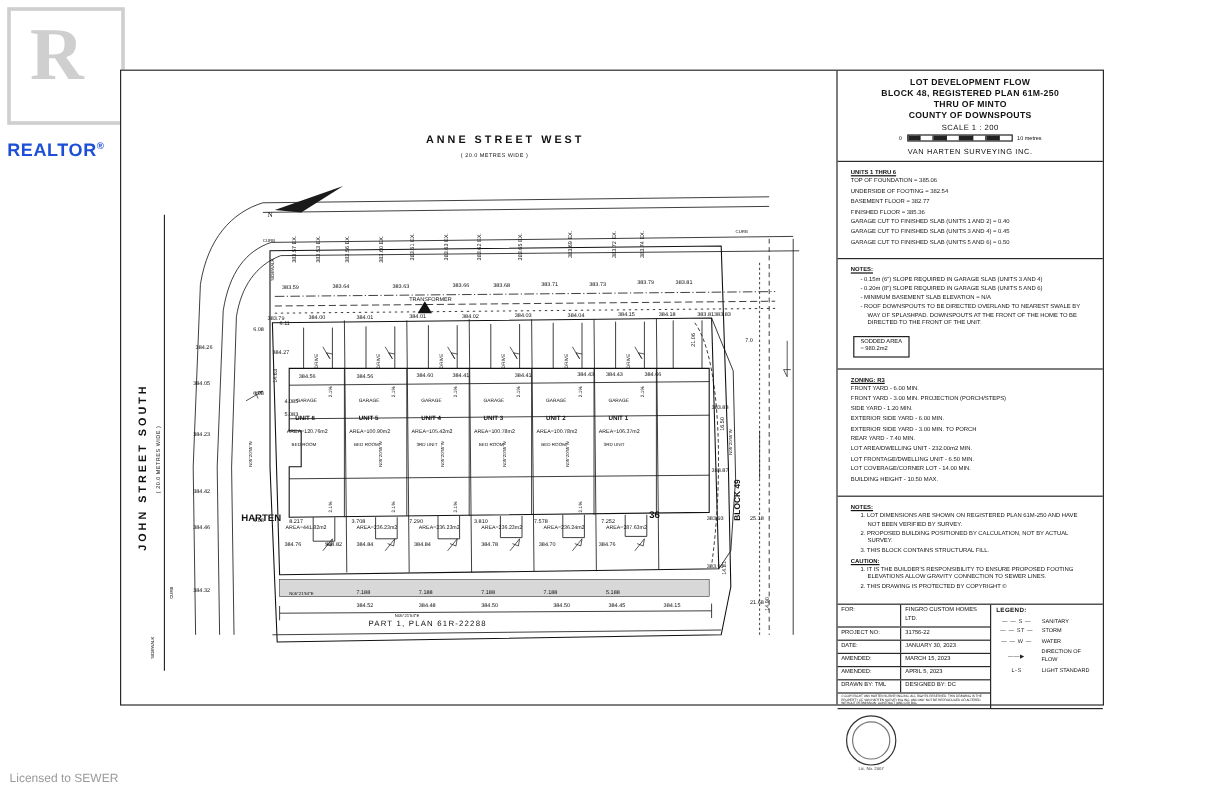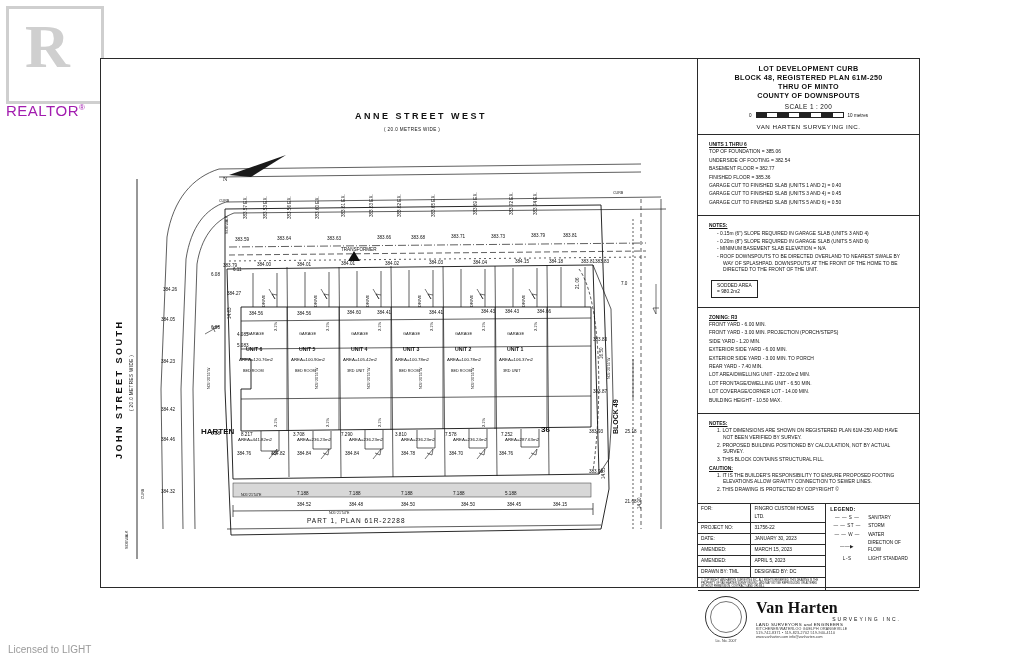--- a/index.html
+++ b/index.html
@@ -2,21 +2,21 @@
 <html><head>
 <meta charset="utf-8">
 <style>
   html,body{margin:0;padding:0;background:#ffffff;}
   body{width:1024px;height:661px;position:relative;overflow:hidden;font-family:"Liberation Sans",sans-serif;color:#111;}
 
   
   #realtor-mark{position:absolute;left:6px;top:6px;width:120px;height:120px;}
   #realtor-mark .box{width:92px;height:92px;border:3px solid #cfcfcf;position:relative;}
   #realtor-mark .r{position:absolute;left:16px;top:6px;font-size:62px;line-height:62px;color:#cfcfcf;font-family:"Liberation Serif",serif;font-weight:bold;}
-  #realtor-mark .word{position:absolute;left:0;top:96px;font-size:15px;letter-spacing:.5px;color:#a21caf;font-weight:normal;}
+  #realtor-mark .word{position:absolute;left:0;top:111px;font-size:15px;letter-spacing:.5px;color:#1d4ed8;font-weight:bold;}
   #realtor-mark .word sup{font-size:8px;}
 
   #license{position:absolute;left:8px;bottom:6px;font-size:10px;color:#9a9a9a;}
 
   
   #sheet{position:absolute;left:100px;top:58px;width:818px;height:528px;border:1px solid #2a2a2a;background:#fff;}
 
   
   #titleblock{position:absolute;right:0;top:0;width:222px;height:528px;border-left:1px solid #2a2a2a;box-sizing:border-box;}
   .tb-sec{border-bottom:1px solid #2a2a2a;box-sizing:border-box;padding:3px 5px;}
@@ -77,21 +77,21 @@
 </style>
 </head>
 <body>
 
 <div id="realtor-mark">
   <div class="box">
     <div class="r">R</div>
   </div>
   <div class="word"><span>REALTOR</span><sup>®</sup></div>
 </div>
-<div id="license">Licensed to LIGHT</div>
+<div id="license">Licensed to SEWER</div>
 
 <div id="sheet">
 
   <div id="plan">
     <svg width="596" height="528">
       <g fill="none" stroke="#1a1a1a" stroke-width="0.7">
 
         <line x1="118" y1="110" x2="540" y2="105"></line>
         <line x1="118" y1="118" x2="540" y2="113"></line>
         <line x1="125" y1="143" x2="560" y2="138"></line>
@@ -399,21 +399,21 @@
     <div class="lbl" style="left:512px;top:132px;font-size:3.6px;">CURB</div>
     <div class="lbl rot90" style="left:40px;top:440px;font-size:3.6px;">CURB</div>
     <div class="lbl rot90" style="left:24px;top:490px;font-size:3.6px;">SIDEWALK</div>
     <div class="lbl rot90" style="left:124px;top:175px;font-size:3.6px;">SIDEWALK</div>
   </div>
 
   <div id="titleblock">
 
     <div class="tb-sec" style="padding:0;">
       <div class="tb-title">
-        <div>LOT DEVELOPMENT CURB</div>
+        <div>LOT DEVELOPMENT FLOW</div>
         <div>BLOCK 48, REGISTERED PLAN 61M-250</div>
         <div>THRU OF MINTO</div>
         <div>COUNTY OF DOWNSPOUTS</div>
       </div>
       <div class="tb-scale">SCALE 1 : 200</div>
       <div class="scalebar">
         <span>0</span>
         <span class="bar">
             <i></i>
             <i></i>
@@ -543,24 +543,16 @@
           <span>LIGHT STANDARD</span>
         </div>
       </div>
     </div>
 
     <div id="tb-logo">
       <div class="seal">
         <div class="circ"></div>
         <div class="txt">Lic. No. 2007</div>
       </div>
-      <div class="brand">
-        <div class="vh">Van Harten</div>
-        <div class="sub1">SURVEYING INC.</div>
-        <div class="sub2">LAND SURVEYORS and ENGINEERS</div>
-        <div class="sub3">KITCHENER/WATERLOO     GUELPH     ORANGEVILLE</div>
-        <div class="sub3">519-742-8371   •   519-823-2702   519-940-4110</div>
-        <div class="sub4">www.vanharten.com          info@vanharten.com</div>
-      </div>
     </div>
 
   </div>
 </div>
 
 </body></html>

